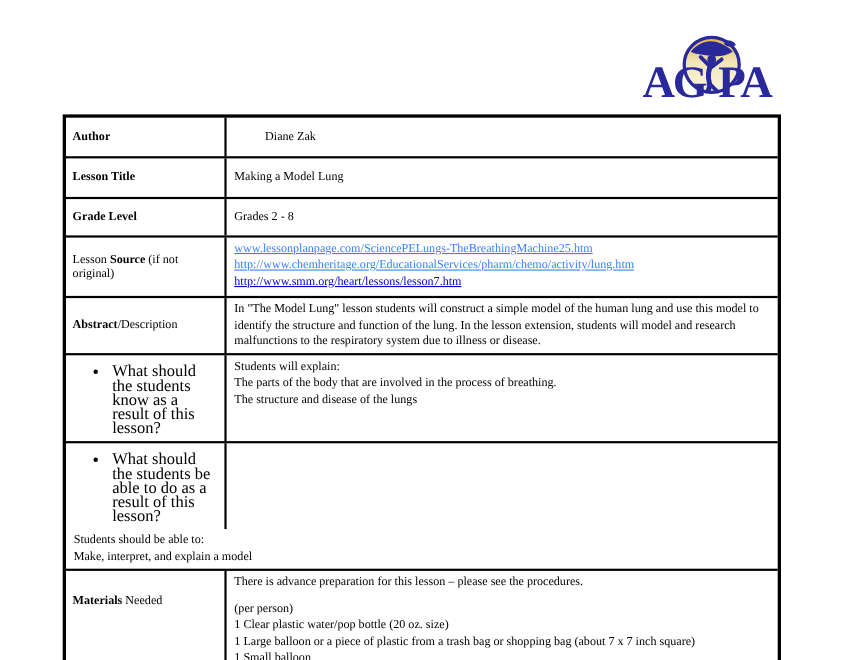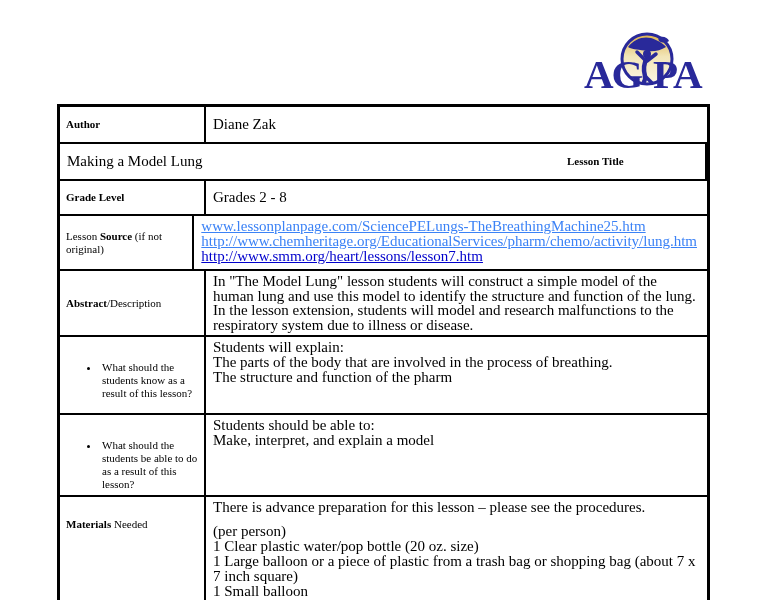--- a/index.html
+++ b/index.html
@@ -11,52 +11,52 @@
     color:#000;
     overflow:hidden;
   }
   .logo{position:absolute;left:583px;top:31px;width:128px;height:64px;}
   .lesson-table{
     position:absolute;left:57px;top:104px;width:653px;
     border:3px solid #000;background:#fff;
     box-sizing:border-box;
   }
   .row{display:flex;align-items:stretch;border-top:2px solid #000;}
-  .row:first-child{border-top:none;}
+  .row:first-child{border-top:none;gap:28px;}
   .cell{box-sizing:border-box;}
   .label{
     width:146px;border-right:2px solid #000;
     padding:4px 6px 4px 6px;
     font-size:11px;line-height:13px;
   }
   .content{
     flex:1;padding:3px 10px 3px 7px;
-    font-size:15px;line-height:15px;
+    font-size:11px;line-height:15px;
   }
   .mid{display:flex;align-items:center;}
   .pt8{padding-top:21px;}
   .b{font-weight:bold;}
   .line{min-height:15px;}
   .blank{min-height:9px;height:9px;}
   .u-black{text-decoration:underline;color:#3b82f6;}
   .u-blue{text-decoration:underline;color:#0000cc;cursor:pointer;}
   .para{line-height:14.6px;}
   .bullets{
-    margin:20px 0 0 0;padding-left:34px;
-    font-size:11px;line-height:13px;
+    margin:5px 0 0 0;padding-left:34px;
+    font-size:15px;line-height:13px;
     list-style-type:disc;
   }
   .bullets li{padding-left:2px;}
   .r0{min-height:35px;}
   .r1{min-height:35px;}
   .r2{min-height:33px;}
   .r3{min-height:53px;}
   .r4{min-height:44px;}
   .r5{min-height:76px;}
-  .r6{min-height:62px;}
+  .r6{min-height:62px;flex-direction:column;}
   .r7{min-height:89px;}
 </style>
 </head>
 <body>
 
 <div class="page">
 
   <div class="logo">
     <svg width="128" height="64" viewBox="0 0 128 64">
       <defs>
@@ -86,25 +86,25 @@
     <div class="row r0">
       <div class="cell label mid">
         <span class="b">Author</span>
       </div>
       <div class="cell content mid">
         <span>Diane Zak</span>
       </div>
     </div>
 
     <div class="row r1">
+      <div class="cell label mid">
+        <span class="b">Lesson Title</span>
+      </div>
       <div class="cell content mid">
         <span>Making a Model Lung</span>
-      </div>
-      <div class="cell label mid">
-        <span class="b">Lesson Title</span>
       </div>
     </div>
 
     <div class="row r2">
       <div class="cell label mid">
         <span class="b">Grade Level</span>
       </div>
       <div class="cell content mid">
         <span>Grades 2 - 8</span>
       </div>
@@ -132,21 +132,21 @@
 
     <div class="row r5">
       <div class="cell label">
         <ul class="bullets">
           <li>What should the students know as a result of this lesson?</li>
         </ul>
       </div>
       <div class="cell content">
         <div class="line">Students will explain:</div>
         <div class="line">The parts of the body that are involved in the process of breathing.</div>
-        <div class="line">The structure and function of the pharm</div>
+        <div class="line">The structure and disease of the lungs</div>
       </div>
     </div>
 
     <div class="row r6">
       <div class="cell label">
         <ul class="bullets">
           <li>What should the students be able to do as a result of this lesson?</li>
         </ul>
       </div>
       <div class="cell content">

